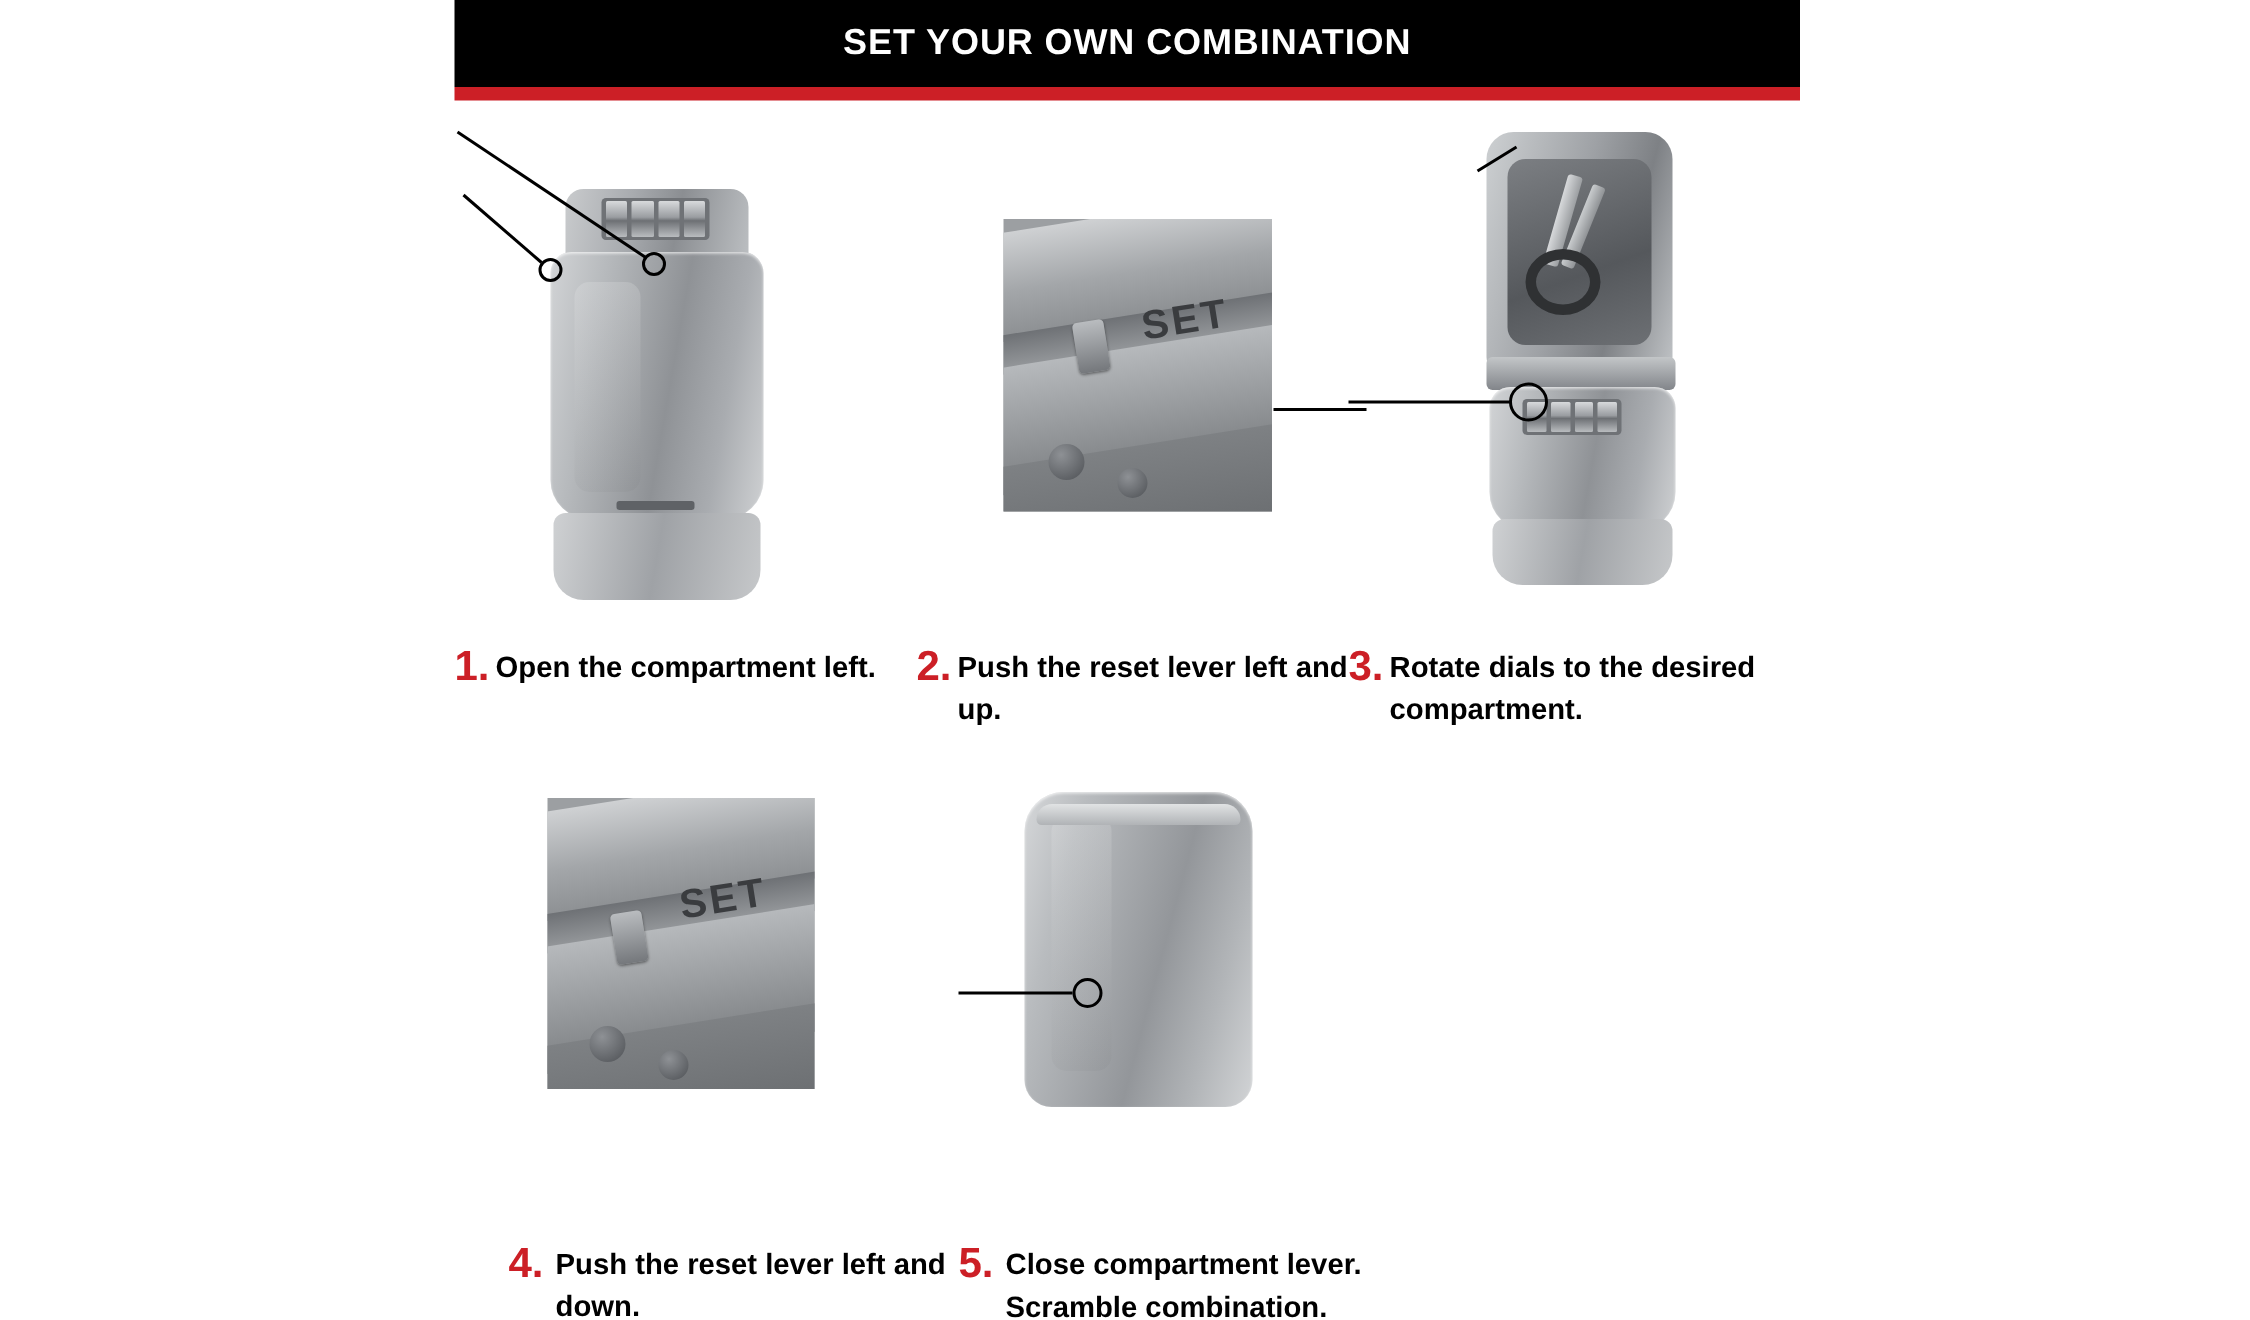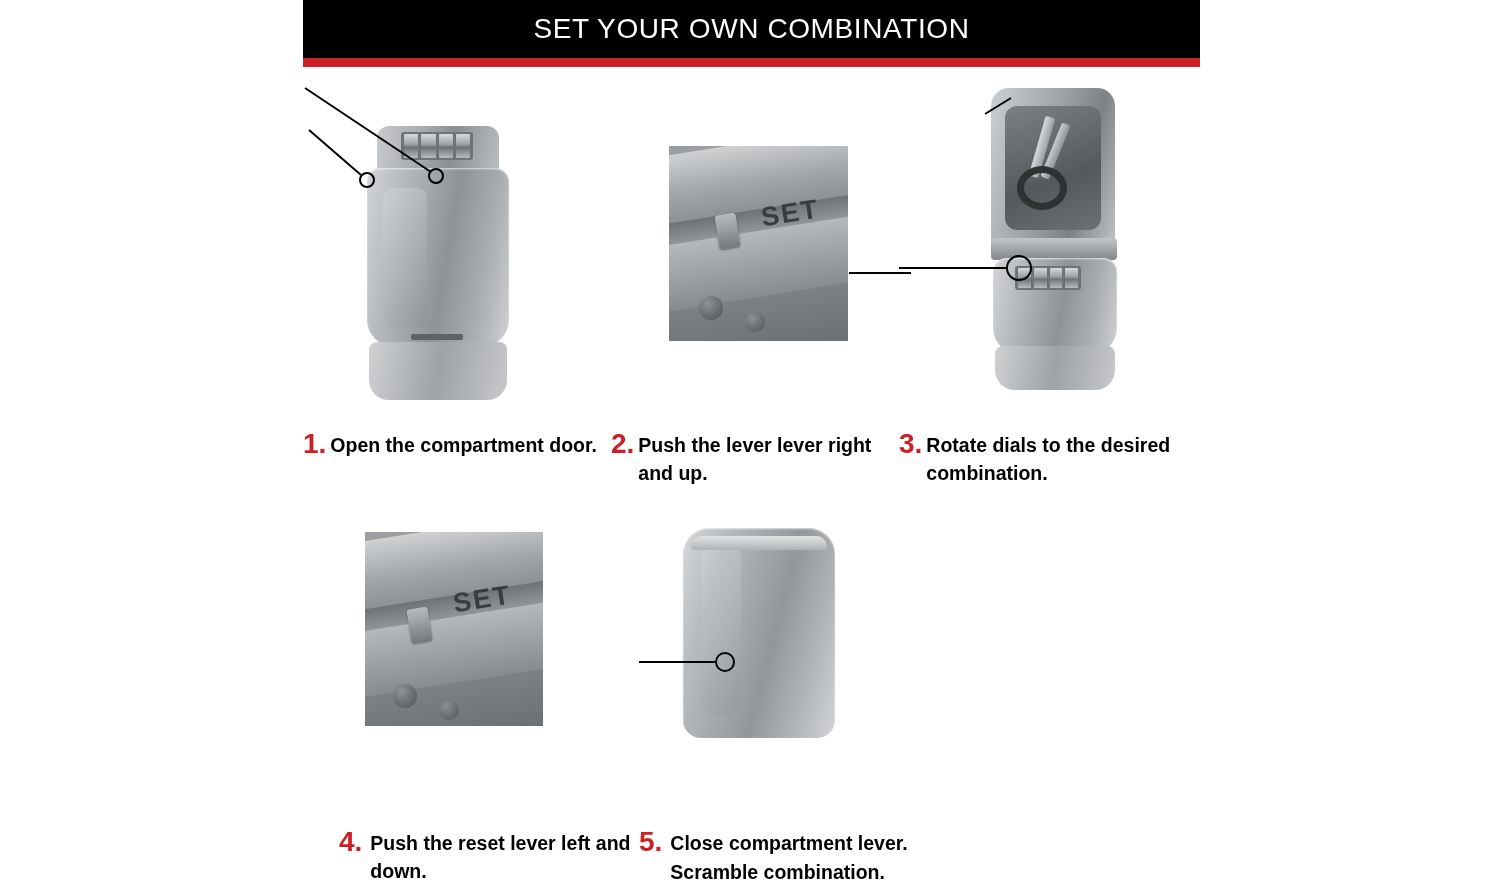--- a/index.html
+++ b/index.html
@@ -21,22 +21,22 @@
     position: absolute;
     left: 303px; top: 0;
     width: 897px; height: 58px;
     background: #000000;
     display: flex;
     align-items: center;
     justify-content: center;
   }
   .header-title {
     color: #ffffff;
-    font-size: 28px;
-    font-weight: normal;
+    font-size: 24px;
+    font-weight: bold;
     letter-spacing: 0.6px;
   }
   .header-rule {
     position: absolute;
     left: 303px; top: 58px;
     width: 897px; height: 9px;
     background: #cc1f26;
   }
 
   
@@ -199,21 +199,21 @@
         <svg class="callout" width="310" height="320" viewBox="0 0 310 320" style="left:0; top:0;">
           <line x1="2" y1="8" x2="128" y2="92"></line>
           <circle cx="133" cy="96" r="7"></circle>
           <line x1="6" y1="50" x2="58" y2="95"></line>
           <circle cx="64" cy="100" r="7"></circle>
         </svg>
       </div>
 
       <div class="caption" style="margin-top:30px;">
         <div class="step-num">1.</div>
-        <div class="step-text">Open the compartment door.</div>
+        <div class="step-text">Open the compartment left.</div>
       </div>
     </div>
 
     <div class="step" style="left:308px; top:10px; width:300px; height:420px;">
       <div class="figure" style="height:320px;">
 
         <div class="photo" style="left:58px; top:66px; width:179px; height:195px;">
           <div class="band" style="top:-6px; height:72px; background:linear-gradient(180deg,#cfd1d3,#a3a6a9 55%,#8b8e91); transform:rotate(-9deg);"></div>
           <div class="band" style="top:62px; height:26px; background:linear-gradient(180deg,#6e7175,#9a9da0); transform:rotate(-9deg);"></div>
           <div class="band" style="top:84px; height:84px; background:linear-gradient(180deg,#b6b9bc,#8d9093 70%,#7b7e81); transform:rotate(-9deg);"></div>
@@ -224,21 +224,21 @@
           <div class="screw" style="left:76px; top:166px; width:20px; height:20px;"></div>
         </div>
 
         <svg class="callout" width="300" height="320" viewBox="0 0 300 320" style="left:0; top:0;">
           <line x1="238" y1="193" x2="300" y2="193"></line>
         </svg>
       </div>
 
       <div class="caption" style="margin-top:30px;">
         <div class="step-num">2.</div>
-        <div class="step-text">Push the lever lever right and up.</div>
+        <div class="step-text">Push the reset lever left and up.</div>
       </div>
     </div>
 
     <div class="step" style="left:596px; top:10px; width:300px; height:420px;">
       <div class="figure" style="height:320px;">
 
         <div class="lockbox" style="left:90px; top:8px; width:150px; height:300px;">
 
           <div class="lb-top" style="left:2px; top:0px; width:124px; height:160px; border-radius:18px 18px 10px 10px;
                       background:linear-gradient(105deg,#cdd0d2,#9ea1a5 45%,#7e8185 70%,#c0c3c6);"></div>
@@ -265,21 +265,21 @@
 
         <svg class="callout" width="300" height="320" viewBox="0 0 300 320" style="left:0; top:0;">
           <line x1="0" y1="188" x2="108" y2="188"></line>
           <circle cx="120" cy="188" r="12"></circle>
           <line x1="86" y1="34" x2="112" y2="18"></line>
         </svg>
       </div>
 
       <div class="caption" style="margin-top:30px;">
         <div class="step-num">3.</div>
-        <div class="step-text">Rotate dials to the desired combination.</div>
+        <div class="step-text">Rotate dials to the desired compartment.</div>
       </div>
     </div>
 
     <div class="step" style="left:36px; top:440px; width:300px; height:400px;">
       <div class="figure" style="height:290px;">
         <div class="photo" style="left:26px; top:22px; width:178px; height:194px;">
           <div class="band" style="top:-6px; height:72px; background:linear-gradient(180deg,#cfd1d3,#a3a6a9 55%,#8b8e91); transform:rotate(-9deg);"></div>
           <div class="band" style="top:62px; height:26px; background:linear-gradient(180deg,#6e7175,#9a9da0); transform:rotate(-9deg);"></div>
           <div class="band" style="top:84px; height:84px; background:linear-gradient(180deg,#b6b9bc,#8d9093 70%,#7b7e81); transform:rotate(-9deg);"></div>
           <div class="band" style="top:150px; height:70px; background:linear-gradient(180deg,#7e8184,#696c6f); transform:rotate(-9deg);"></div>

